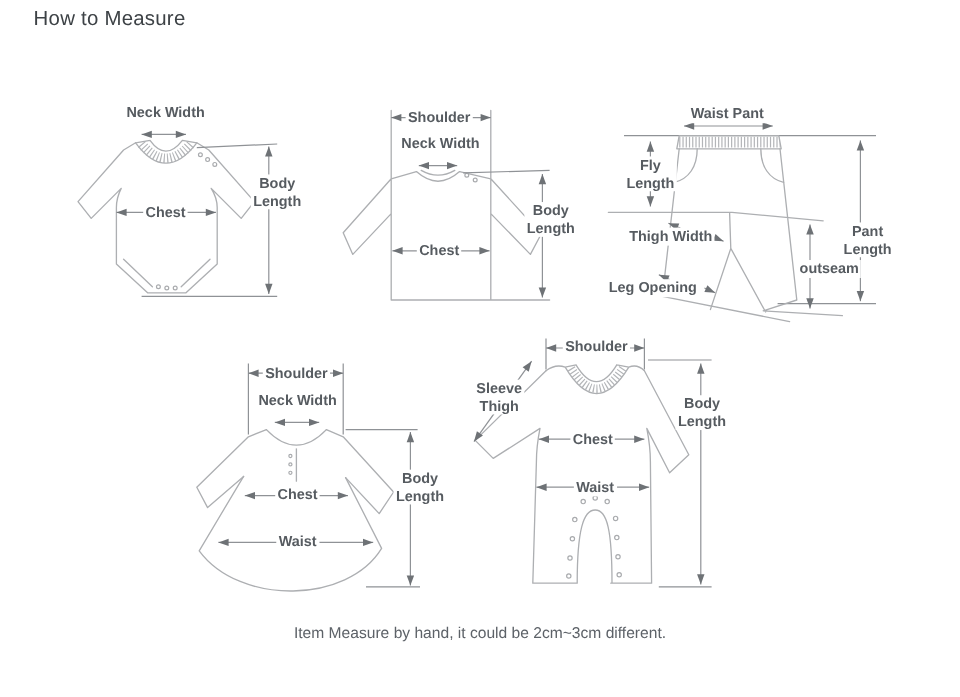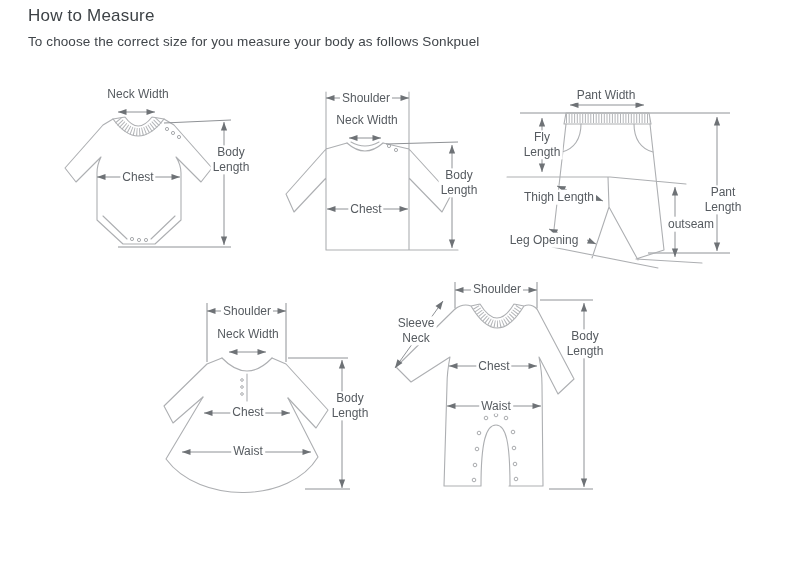--- a/index.html
+++ b/index.html
@@ -15,34 +15,33 @@
     position:absolute;left:28px;top:34px;margin:0;
     font-size:13.5px;color:#40454a;letter-spacing:.1px;
   }
   .note{
     position:absolute;left:400px;top:527px;transform:translate(-50%,-50%);
     font-size:13px;color:#5d6artifact268;white-space:nowrap;color:#5d6268;
   }
   .lbl{
     position:absolute;transform:translate(-50%,-50%);
     font-size:12px;line-height:1.22;color:#565b60;background:#ffffff;
-    padding:0 2px;text-align:center;white-space:pre-line;
+    padding:0 2px;text-align:center;white-space:pre-line;font-weight:bold;
   }
   svg .m{stroke:#8f9296;stroke-width:1;fill:none;}
   svg .gl{stroke:#adafb2;stroke-width:1.1;fill:none;stroke-linejoin:round;stroke-linecap:round;}
   svg .rib{fill:none;stroke:#b3b5b8;}
   svg .dot{fill:#ffffff;stroke:#a9abae;stroke-width:1;}
 </style>
 </head>
 <body>
 
 <div class="stage">
 
   <h1 class="title">How to Measure</h1>
-  <p class="subtitle"><span>To choose the correct size for you measure your body as follows</span> <span>Sonkpuel</span></p>
 
   <svg width="800" height="581" viewBox="0 0 800 581" style="position:absolute;left:0;top:0;">
     <defs>
       <marker id="ah" viewBox="0 0 10 8" refX="9.3" refY="4" markerWidth="10" markerHeight="8" orient="auto-start-reverse" markerUnits="userSpaceOnUse">
         <path d="M0.8,0.9 L9.3,4 L0.8,7.1 Z" fill="#6e7276"></path>
       </marker>
     </defs>
 
     <g>
       <path class="gl" d="M113 119 L103 125 L65 168 L76 182 L101 157 M101 157 Q97 165 97 173 L97 220
@@ -156,37 +155,38 @@
   <div class="lbl" style="left:138px;top:177px;">Chest</div>
   <div class="lbl" style="left:231px;top:160px;">Body
 Length</div>
 
   <div class="lbl" style="left:366px;top:98px;">Shoulder</div>
   <div class="lbl" style="left:367px;top:120px;">Neck Width</div>
   <div class="lbl" style="left:366px;top:209px;">Chest</div>
   <div class="lbl" style="left:459px;top:183px;">Body
 Length</div>
 
-  <div class="lbl" style="left:606px;top:95px;">Pant Width</div>
+  <div class="lbl" style="left:606px;top:95px;">Waist Pant</div>
   <div class="lbl" style="left:542px;top:145px;">Fly
 Length</div>
   <div class="lbl" style="left:723px;top:152px;margin-top:48px;">Pant
 Length</div>
-  <div class="lbl" style="left:559px;top:197px;">Thigh Length</div>
+  <div class="lbl" style="left:559px;top:197px;">Thigh Width</div>
   <div class="lbl" style="left:682px;top:224px;margin-left:9px;">outseam</div>
   <div class="lbl" style="left:544px;top:240px;">Leg Opening</div>
 
   <div class="lbl" style="left:247px;top:311px;">Shoulder</div>
   <div class="lbl" style="left:248px;top:334px;">Neck Width</div>
   <div class="lbl" style="left:248px;top:412px;">Chest</div>
   <div class="lbl" style="left:248px;top:451px;">Waist</div>
   <div class="lbl" style="left:350px;top:406px;">Body
 Length</div>
 
   <div class="lbl" style="left:497px;top:289px;">Shoulder</div>
   <div class="lbl" style="left:416px;top:331px;">Sleeve
-Neck</div>
+Thigh</div>
   <div class="lbl" style="left:494px;top:366px;">Chest</div>
   <div class="lbl" style="left:496px;top:406px;">Waist</div>
   <div class="lbl" style="left:585px;top:344px;">Body
 Length</div>
 
+  <div class="note">Item Measure by hand, it could be 2cm~3cm different.</div>
 </div>
 
 </body></html>

